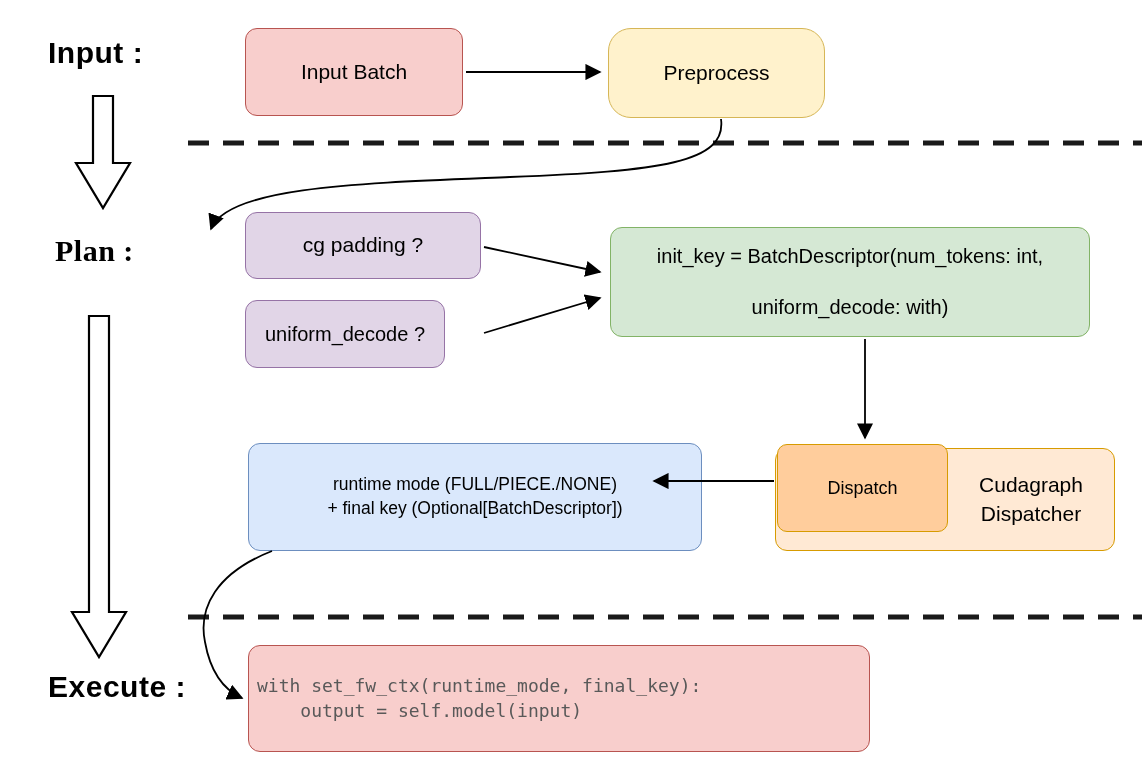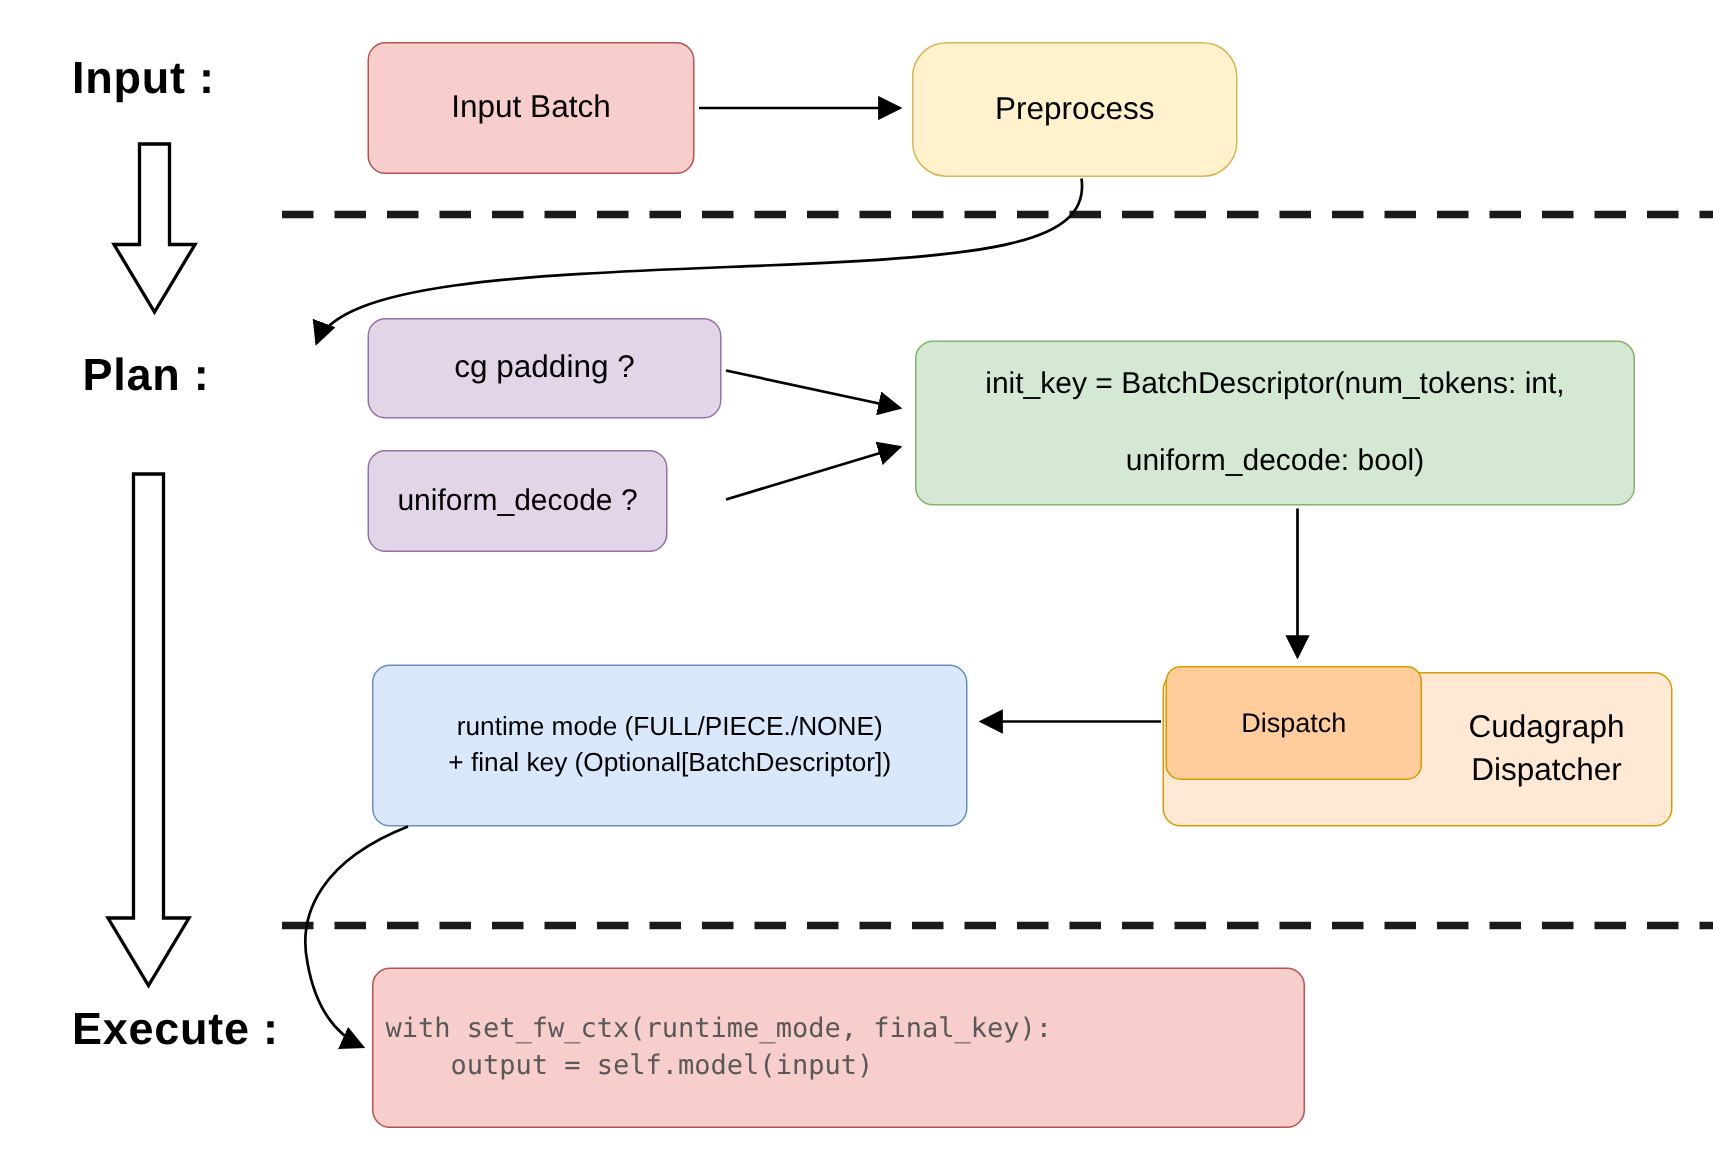--- a/index.html
+++ b/index.html
@@ -5,21 +5,21 @@
   html,body{margin:0;padding:0;background:#ffffff;}
   .canvas{
     position:relative;width:1142px;height:770px;background:#ffffff;
     font-family:"Liberation Sans",sans-serif;overflow:hidden;margin-left:20px;
   }
   .stage-label{
     position:absolute;font-weight:bold;font-size:30px;color:#000;
     letter-spacing:0.5px;
   }
   #lbl-input{left:28px;top:36px;}
-  #lbl-plan{left:35px;top:234px;}
+  #lbl-plan{left:35px;top:234px;font-family:Liberation Serif, serif;}
   #lbl-execute{left:28px;top:670px;}
 
   .node{
     position:absolute;box-sizing:border-box;border-radius:12px;
     display:flex;flex-direction:column;align-items:center;justify-content:center;
     text-align:center;color:#000;z-index:1;border:1.5px solid #000;
     line-height:1.35;
   }
   .node span{display:block;}
 
@@ -29,23 +29,23 @@
     background:#fff2cc;border-color:#d6b656;font-size:21px;border-radius:23px;}
   #cg-padding{left:225px;top:212px;width:236px;height:67px;
     background:#e1d5e7;border-color:#9673a6;font-size:21px;}
   #uniform-decode{left:225px;top:300px;width:200px;height:68px;
     background:#e1d5e7;border-color:#9673a6;font-size:20px;}
   #init-key{left:590px;top:227px;width:480px;height:110px;
     background:#d5e8d4;border-color:#82b366;font-size:20px;gap:24px;}
   #cudagraph-dispatcher{left:755px;top:448px;width:340px;height:103px;
     background:#ffe9d4;border-color:#d79b00;font-size:21px;
     padding-left:172px;z-index:1;}
-  #dispatch{left:757px;top:444px;width:171px;height:76px;
+  #dispatch{left:757px;top:444px;width:171px;height:88px;
     background:#ffcd9c;border-color:#d79b00;font-size:18px;z-index:2;border-radius:10px;}
-  #runtime-mode{left:228px;top:443px;width:397px;height:108px;
+  #runtime-mode{left:228px;top:443px;width:454px;height:108px;
     background:#dae8fc;border-color:#6c8ebf;font-size:17.5px;}
   #execute-code{left:228px;top:645px;width:622px;height:107px;
     background:#f8cecc;border-color:#b85450;
     font-family:"DejaVu Sans Mono","Liberation Mono",monospace;
     font-size:18px;color:#595959;align-items:flex-start;padding-left:8px;
     text-align:left;}
   #execute-code span{white-space:pre;}
 
   .overlay{
     position:absolute;left:0;top:0;width:1142px;height:770px;
@@ -72,21 +72,21 @@
   <div class="node" id="cg-padding">
     <span>cg padding ?</span>
   </div>
 
   <div class="node" id="uniform-decode">
     <span>uniform_decode ?</span>
   </div>
 
   <div class="node" id="init-key">
     <span>init_key = BatchDescriptor(num_tokens: int,</span>
-    <span>uniform_decode: bool)</span>
+    <span>uniform_decode: with)</span>
   </div>
 
   <div class="node" id="cudagraph-dispatcher">
     <span>Cudagraph</span>
     <span>Dispatcher</span>
   </div>
 
   <div class="node" id="dispatch">
     <span>Dispatch</span>
   </div>

